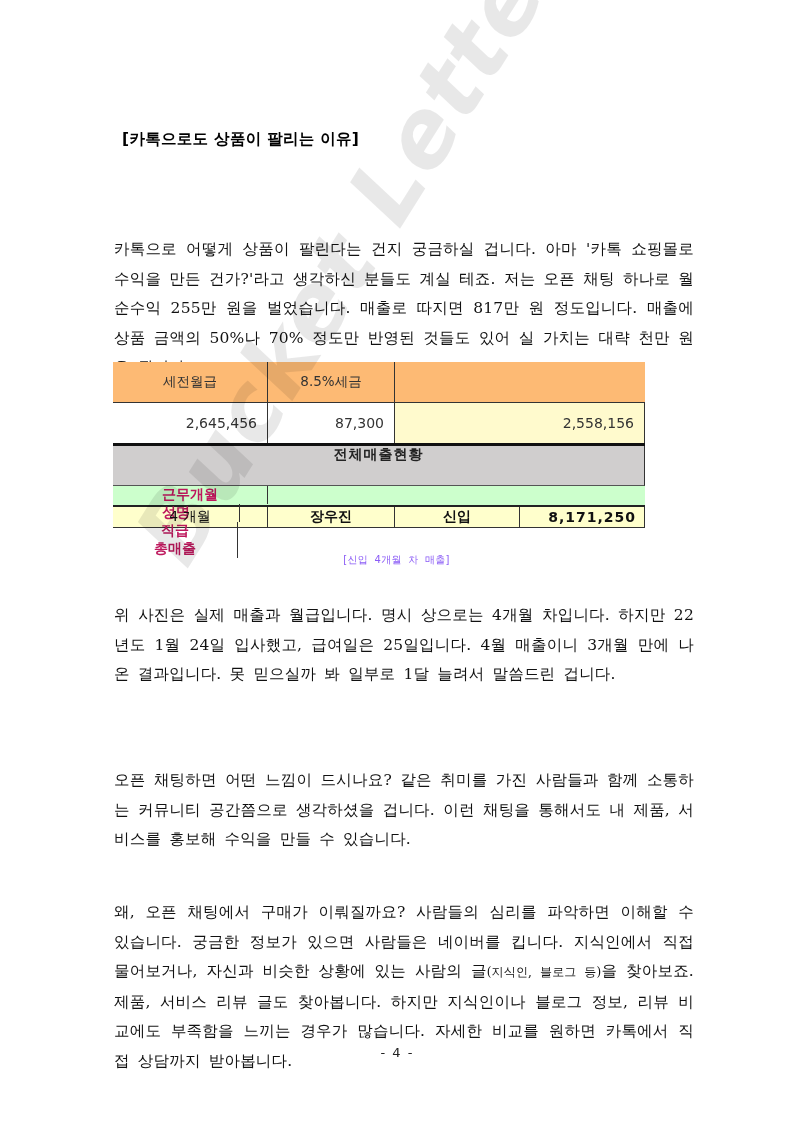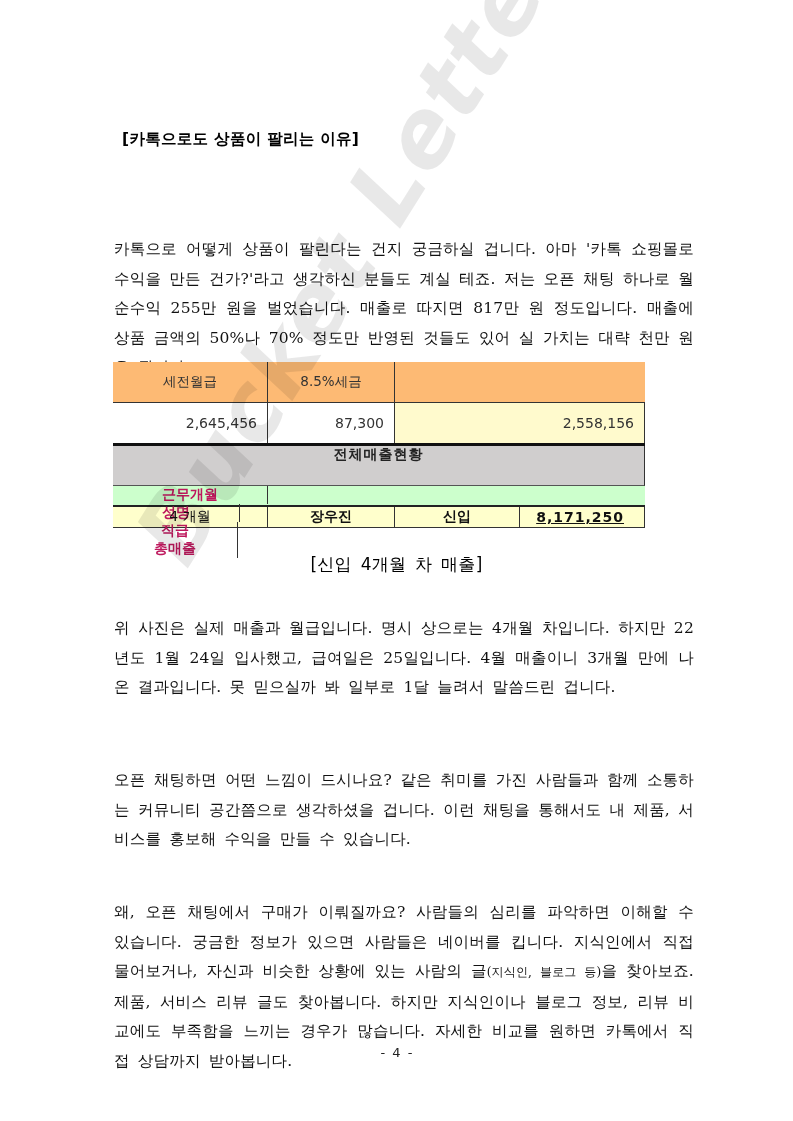--- a/index.html
+++ b/index.html
@@ -58,21 +58,21 @@
       text-align-last: left;
       color: #111;
       letter-spacing: 0.2px;
       word-spacing: 3px;
       margin-top: 32px;
     }
     .para .small {
       font-size: 12px;
     }
     #p1 { top: 203px; }
-    #p2 { top: 582px; }
+    #p2 { top: 569px; }
     #p3 { top: 734px; }
     #p4 { top: 866px; }
 
     
     .tbl {
       position: absolute;
       left: 113px;
       top: 362px;
       width: 532px;
       font-family: "DejaVu Sans", "Liberation Sans", sans-serif;
@@ -137,32 +137,32 @@
     .r-cols .cell { justify-content: center; }
     .r-data {
       height: 21px;
       background: #ffffcc;
       border-bottom: 1.5px solid #333;
       font-weight: bold;
       font-size: 14px;
       color: #111;
     }
     .r-data .cell { justify-content: center; }
-    .r-data .cell.right { justify-content: flex-end; padding-right: 20px; letter-spacing: 1px; text-decoration: underline; }
+    .r-data .cell.right { justify-content: flex-end; padding-right: 8px; letter-spacing: 1px; }
     .r-data .cell.month { font-weight: normal; padding-left: 0; }
 
     .caption {
       position: absolute;
       left: 0;
       width: 793px;
       top: 553px;
       text-align: center;
       font-family: "DejaVu Sans", "Liberation Sans", sans-serif;
-      font-size: 17px;
-      color: #000000;
+      font-size: 10px;
+      color: #8b5cf6;
       letter-spacing: 0.3px;
       word-spacing: 3px;
     }
     .page-num {
       position: absolute;
       left: 0;
       width: 793px;
       top: 1045px;
       text-align: center;
       font-family: "DejaVu Sans", "Liberation Sans", sans-serif;

